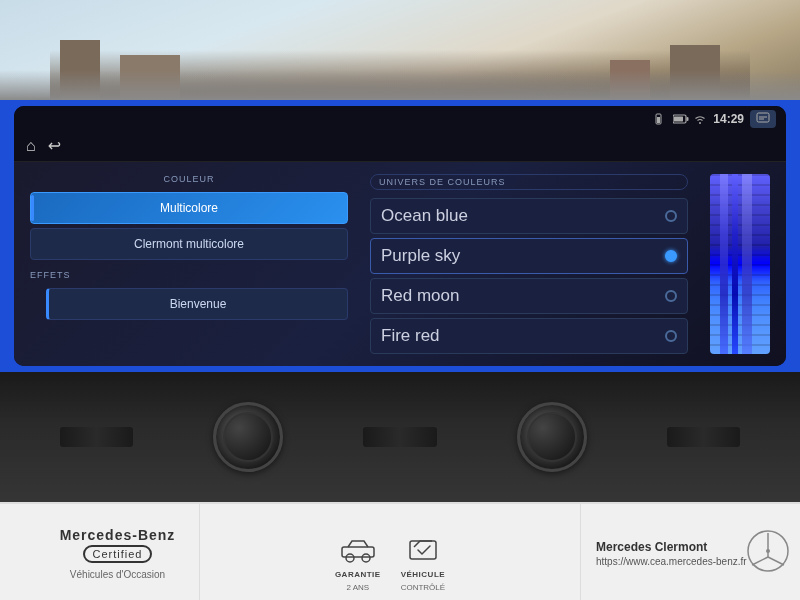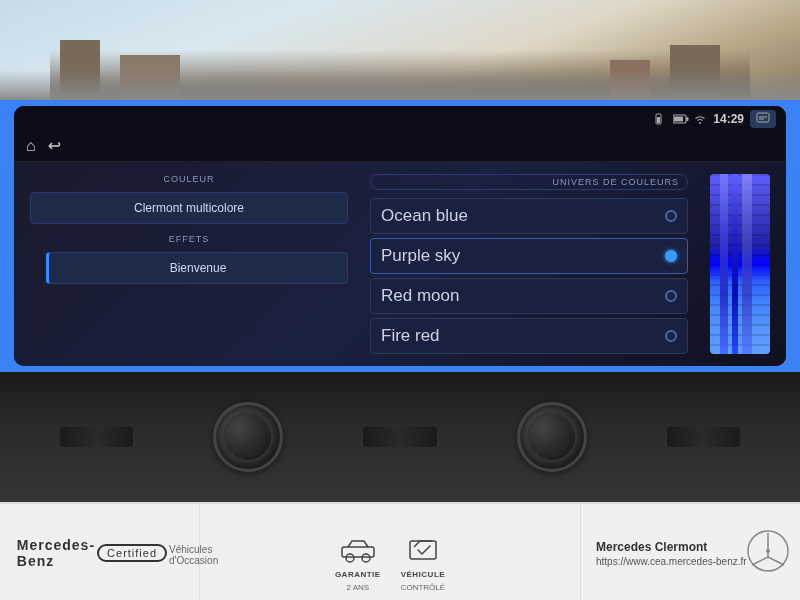--- a/index.html
+++ b/index.html
@@ -133,38 +133,38 @@
       width: 3px;
       background: #3a8aff;
       border-radius: 2px;
     }
 
     .effets-label {
       color: #8899bb;
       font-size: 9px;
       text-transform: uppercase;
       letter-spacing: 1px;
-      text-align: center;
+      text-align: left;
       margin: 6px 0 4px;
     }
 
     
     .right-panel {
       flex: 1;
       display: flex;
       flex-direction: column;
       gap: 4px;
     }
 
     .right-section-label {
       color: #8899bb;
       font-size: 9px;
       text-transform: uppercase;
       letter-spacing: 1px;
-      text-align: right;
+      text-align: left;
       margin-bottom: 4px;
       border: 1px solid #2a3a6a;
       padding: 2px 8px;
       border-radius: 8px;
     }
 
     .color-option {
       background: #1a2040;
       border: 1px solid #2a3a5a;
       border-radius: 4px;
@@ -297,21 +297,21 @@
       display: flex;
       flex-direction: column;
       align-items: center;
       justify-content: center;
       padding: 10px;
       border-right: 1px solid #ddd;
     }
 
     .mb-certified-logo {
       display: flex;
-      flex-direction: row;
+      flex-direction: column;
       align-items: center;
       gap: 2px;
       margin-left: 36px;
     }
 
     .mb-brand-text {
       font-size: 14px;
       color: #333;
       font-weight: bold;
       letter-spacing: 1px;
@@ -405,21 +405,21 @@
 <div class="top-photo">
   <div style="position:absolute;top:0;left:0;right:0;bottom:0;background:linear-gradient(160deg,#c8dce8 0%,#d8e8f0 30%,#e0d8c8 60%,#b8a888 80%,#8a7a60 100%);"></div>
 
   <div style="position:absolute;bottom:0;left:50px;right:50px;height:50px;background:linear-gradient(to top,#6a5a4a,transparent);border-radius:4px 4px 0 0;"></div>
   <div style="position:absolute;bottom:0;left:60px;width:40px;height:60px;background:#7a6a5a;"></div>
   <div style="position:absolute;bottom:0;left:120px;width:60px;height:45px;background:#8a7a6a;"></div>
   <div style="position:absolute;bottom:0;right:80px;width:50px;height:55px;background:#7a6a5a;"></div>
   <div style="position:absolute;bottom:0;right:150px;width:40px;height:40px;background:#8a7060;"></div>
 </div>
 
-<div style="background:#3b82f6;padding:6px 14px;position:relative;">
+<div style="background:#1d4ed8;padding:6px 14px;position:relative;">
   <div class="screen">
 
     <div class="status-bar">
       <div class="status-icons">
 
         <svg width="14" height="12" viewBox="0 0 14 12">
           <rect x="1" y="1" width="5" height="10" rx="1" fill="none" stroke="#aaa" stroke-width="1"></rect>
           <rect x="2" y="4" width="3" height="6" fill="#aaa"></rect>
         </svg>
 
@@ -446,20 +446,24 @@
 
     <div class="nav-bar">
       <span class="nav-icon">⌂</span>
       <span class="nav-icon">↩</span>
     </div>
 
     <div class="main-content">
 
       <div class="left-panel">
         <div class="section-label">COULEUR</div>
+        <div class="menu-item active">
+          <div class="left-bar"></div>
+          <span>Multicolore</span>
+        </div>
         <div class="menu-item">
           <span>Clermont multicolore</span>
         </div>
         <div class="effets-label">EFFETS</div>
         <div class="menu-item" style="border-left: 3px solid #3a8aff; margin-left: 16px;">
           <span>Bienvenue</span>
         </div>
       </div>
 
       <div class="right-panel">

